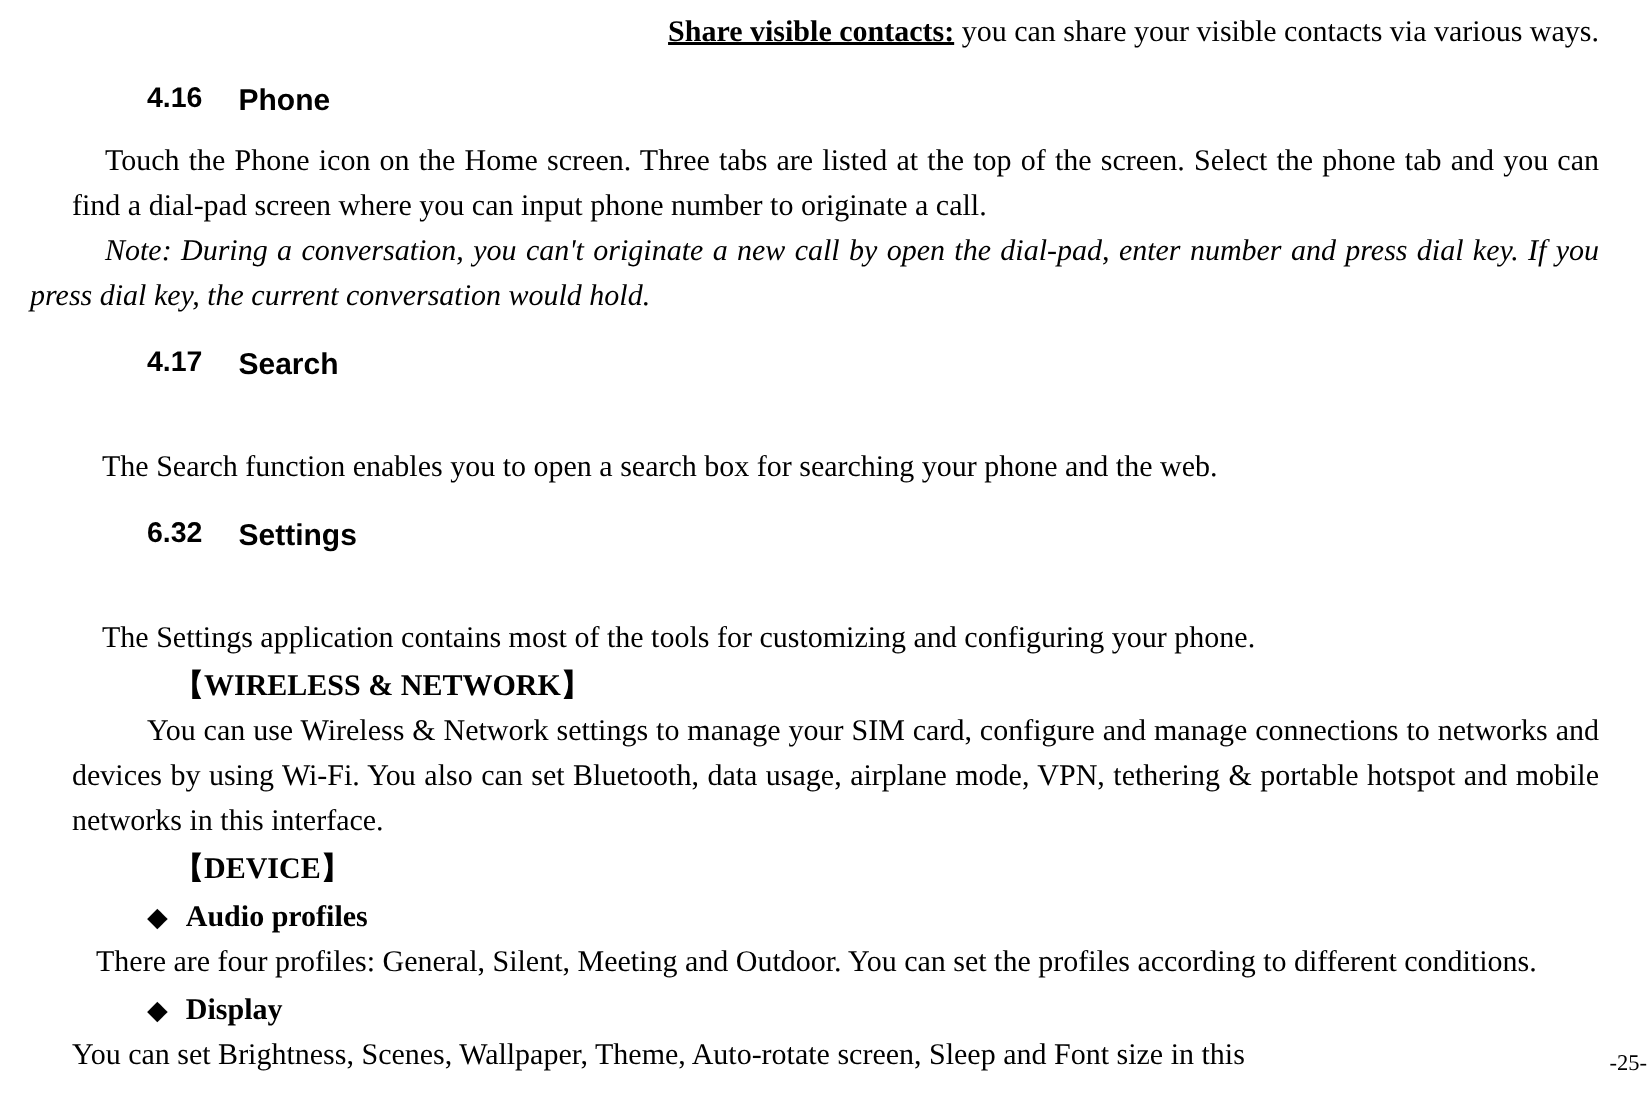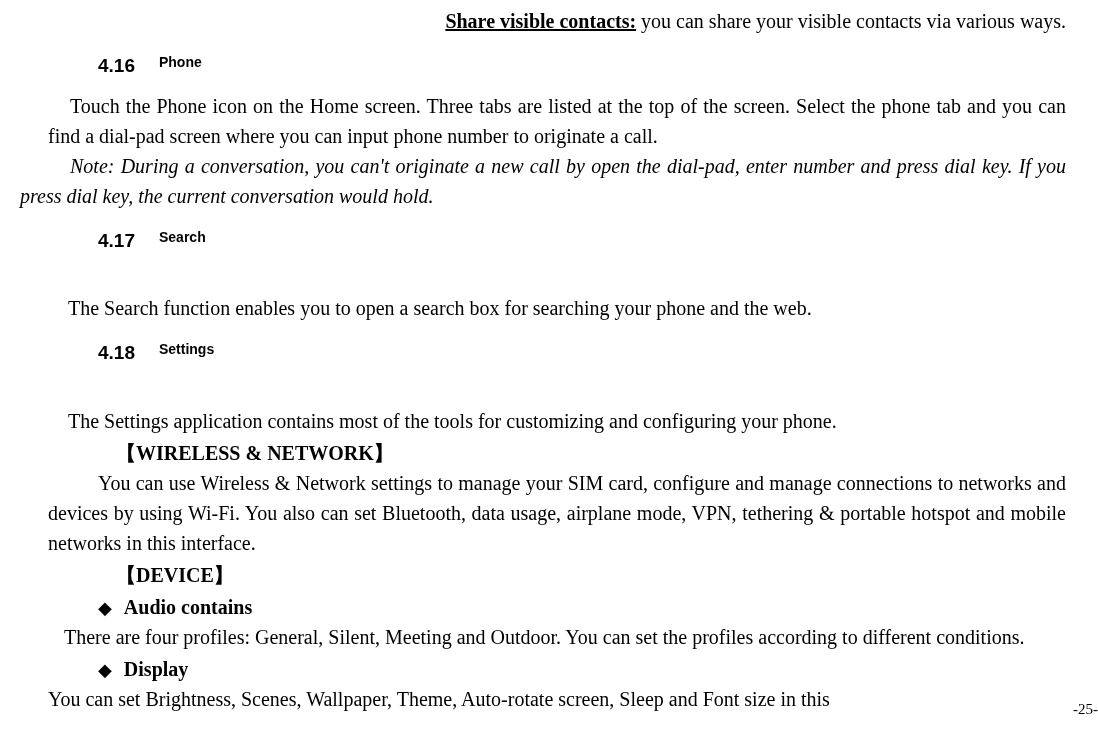--- a/index.html
+++ b/index.html
@@ -26,21 +26,21 @@
       margin-bottom: 10px;
     }
     .heading-num {
       font-weight: bold;
       font-family: Arial, Helvetica, sans-serif;
       font-size: 19px;
     }
     .heading-label {
       font-weight: bold;
       font-family: Arial, Helvetica, sans-serif;
-      font-size: 14px;
+      font-size: 20px;
     }
     .para-4-16 {
       padding-left: 48px;
       text-align: justify;
       text-indent: 22px;
     }
     .para-note {
       padding-left: 20px;
       text-align: justify;
       text-indent: 50px;
@@ -105,35 +105,35 @@
 <p class="para-note">Note: During a conversation, you can't originate a new call by open the dial-pad, enter number and press dial key. If you press dial key, the current conversation would hold.</p>
 
 <div class="heading-row">
   <span class="heading-num">4.17</span>
   <span class="heading-label">Search</span>
 </div>
 
 <p class="indent1">The Search function enables you to open a search box for searching your phone and the web.</p>
 
 <div class="heading-row">
-  <span class="heading-num">4.18</span>
+  <span class="heading-num">6.32</span>
   <span class="heading-label">Settings</span>
 </div>
 
 <p class="indent1">The Settings application contains most of the tools for customizing and configuring your phone.</p>
 
 <div class="bracket-heading">【WIRELESS &amp; NETWORK】</div>
 
 <p class="wireless-para">You can use Wireless &amp; Network settings to manage your SIM card, configure and manage connections to networks and devices by using Wi-Fi. You also can set Bluetooth, data usage, airplane mode, VPN, tethering &amp; portable hotspot and mobile networks in this interface.</p>
 
 <div class="bracket-heading">【DEVICE】</div>
 
 <div class="bullet-row">
   <span class="diamond">◆</span>
-  <span class="bullet-label">Audio contains</span>
+  <span class="bullet-label">Audio profiles</span>
 </div>
 
 <p class="profiles-para">There are four profiles: General, Silent, Meeting and Outdoor. You can set the profiles according to different conditions.</p>
 
 <div class="bullet-row">
   <span class="diamond">◆</span>
   <span class="bullet-label">Display</span>
 </div>
 
 <p class="display-para">You can set Brightness, Scenes, Wallpaper, Theme, Auto-rotate screen, Sleep and Font size in this</p>

